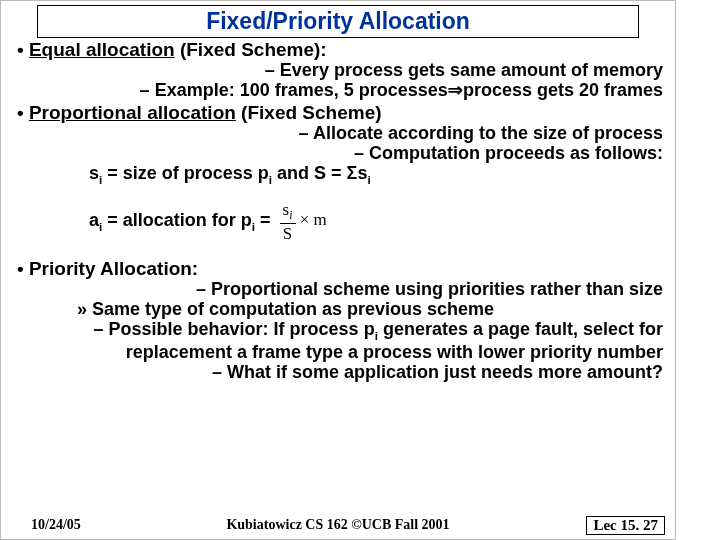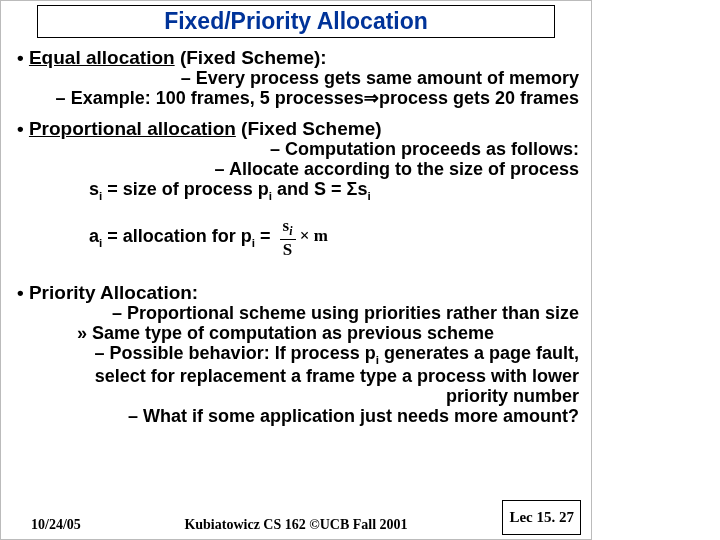--- a/index.html
+++ b/index.html
@@ -3,21 +3,21 @@
 <meta charset="utf-8">
 <style>
   body {
     margin: 0;
     padding: 0;
     background: #fff;
     font-family: "Comic Sans MS", "Comic Sans", cursive, sans-serif;
     color: #000;
   }
   .slide {
-    width: 592px;
+    width: 676px;
     height: 540px;
     position: relative;
     box-sizing: border-box;
     border: 1px solid #bbb;
   }
   .title-box {
     border: 1px solid #000;
     margin: 4px 36px 0 36px;
     text-align: center;
     font-size: 23px;
@@ -27,21 +27,21 @@
   }
   .content {
     padding: 0 12px 0 14px;
     font-size: 19px;
     line-height: 1.12;
     font-weight: bold;
   }
   .b1 {
     padding-left: 16px;
     text-indent: -14px;
-    margin-top: 9px;
+    margin-top: 1px;
   }
   .b1::before { content: "• "; }
   .b2 {
     padding-left: 46px;
     text-indent: -14px;
     font-size: 18px;
     text-align: right;
   }
   .b2::before { content: "– "; }
   .b3 {
@@ -53,21 +53,21 @@
   .plain {
     padding-left: 74px;
     font-size: 18px;
   }
   .underline { text-decoration: underline; }
   .sub { font-size: 0.65em; vertical-align: sub; }
   .frac-wrap {
     display: inline-block;
     vertical-align: middle;
     font-family: "Times New Roman", serif;
-    font-weight: bold;
+    font-weight: normal;
     font-size: 17px;
     padding-left: 4px;
   }
   .frac {
     display: inline-block;
     text-align: center;
     vertical-align: middle;
   }
   .frac .num { display:block; border-bottom:1px solid #000; padding:0 3px;}
   .frac .den { display:block; padding:0 3px;}
@@ -77,41 +77,41 @@
     left: 0;
     width: 100%;
     font-size: 14px;
     font-weight: bold;
     font-family: "Comic Sans MS", cursive;
   }
   .footer .date { position:absolute; left:30px; bottom:0; }
   .footer .course { position:absolute; left:0; right:0; text-align:center; bottom:0;}
   .footer .lec {
     position:absolute; right:10px; bottom:-2px;
-    border:1px solid #000; padding:8px 6px;
+    border:1px solid #000; padding:0 6px;
     font-size:15px;
   }
   .gap { height: 14px; }
 </style>
 </head>
 <body>
 
 <div class="slide">
 
   <div class="title-box">Fixed/Priority Allocation</div>
 
   <div class="content">
 
     <div class="b1"><span class="underline">Equal allocation</span><span> (Fixed Scheme):</span></div>
     <div class="b2">Every process gets same amount of memory</div>
     <div class="b2">Example: 100 frames, 5 processes⇒process gets 20 frames</div>
 
     <div class="b1"><span class="underline">Proportional allocation</span><span> (Fixed Scheme)</span></div>
+    <div class="b2">Allocate according to the size of process</div>
     <div class="b2">Computation proceeds as follows:</div>
-    <div class="b2">Allocate according to the size of process</div>
     <div class="plain"><span>s</span><span class="sub">i</span><span> = size of process p</span><span class="sub">i</span><span> and S = Σs</span><span class="sub">i</span></div>
 
     <div class="gap"></div>
 
     <div class="plain"><span>a</span><span class="sub">i</span><span> = allocation for p</span><span class="sub">i</span><span> = </span><span class="frac-wrap"><span class="frac"><span class="num"><span>s</span><span style="font-style:italic;font-size:0.7em;vertical-align:sub">i</span></span><span class="den">S</span></span><span> × m</span></span></div>
 
     <div class="gap"></div>
 
     <div class="b1">Priority Allocation:</div>
     <div class="b2">Proportional scheme using priorities rather than size</div>

